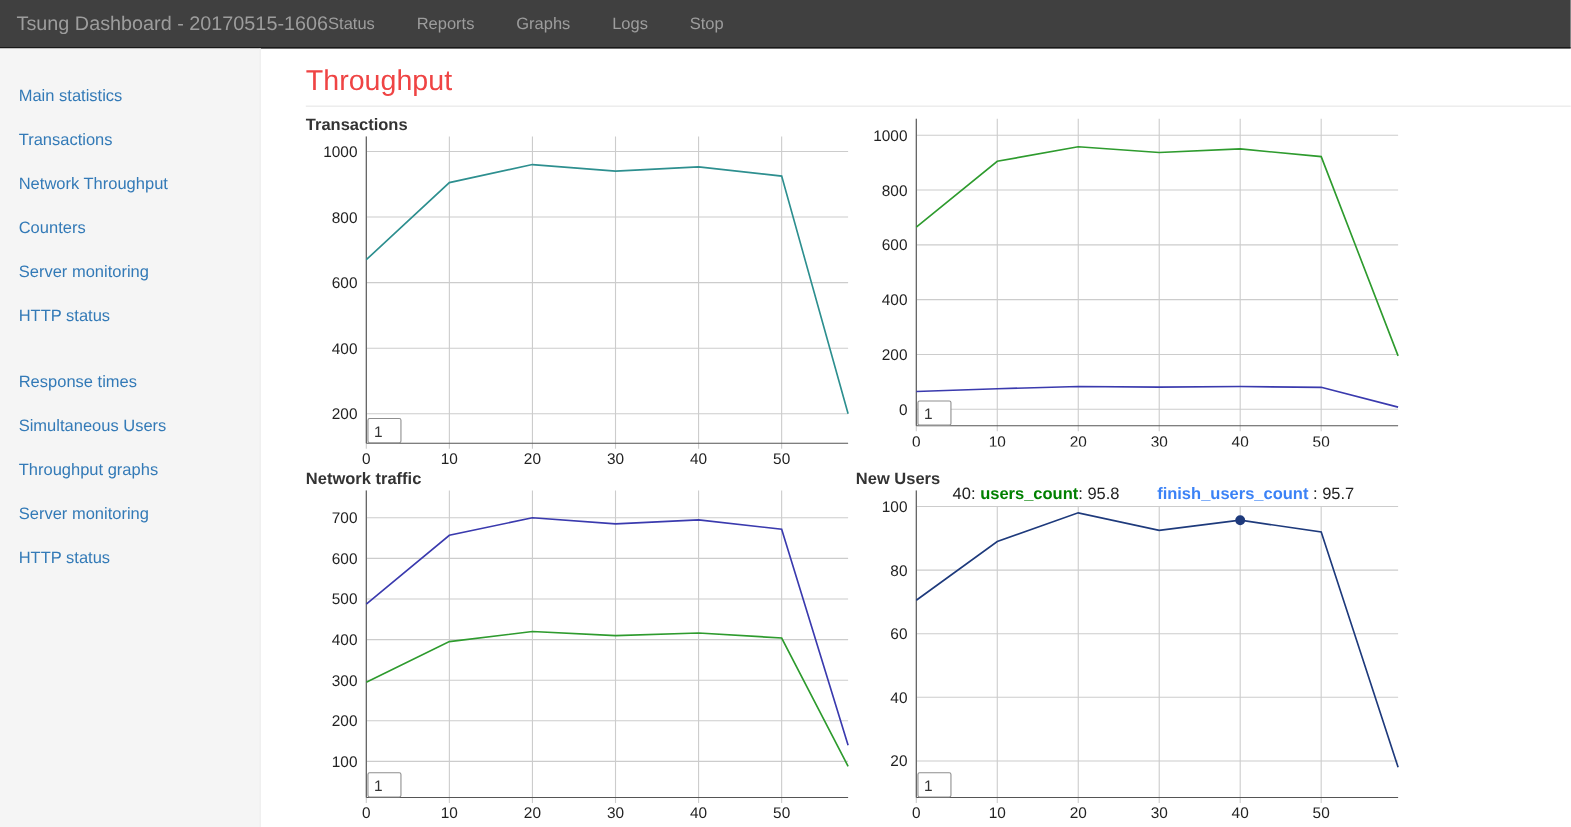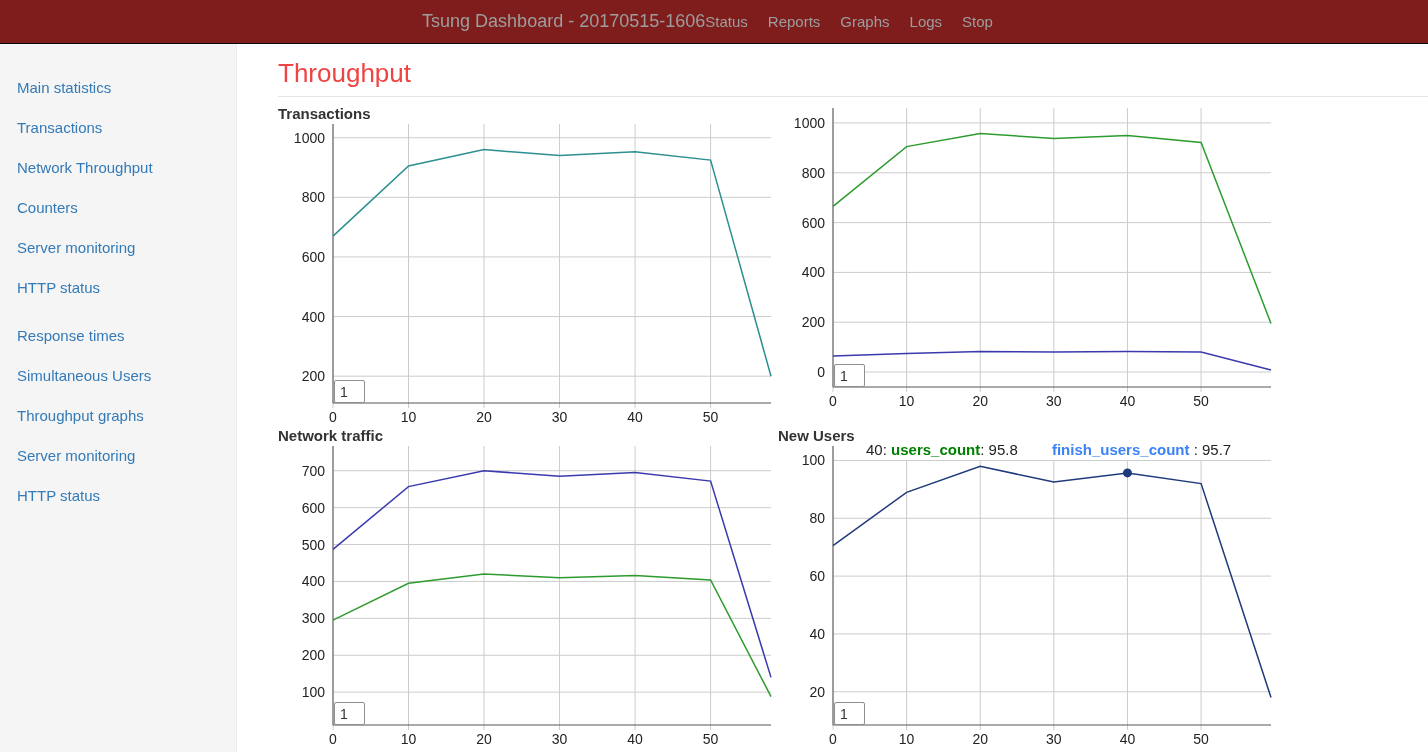--- a/index.html
+++ b/index.html
@@ -1,34 +1,34 @@
 <!DOCTYPE html>
 <html><head>
 <meta charset="utf-8">
 <title>Tsung Dashboard - 20170515-1606</title>
 <style>
   * { box-sizing: border-box; margin: 0; padding: 0; }
   html,body { width:1428px; height:752px; overflow:hidden; background:#fff;
               font-family:"Liberation Sans", sans-serif; }
 
   
-  .topbar { height:44px; background:#7f1d1d; border-bottom:1px solid #080808;
-            display:flex; align-items:center; justify-content:center; }
+  .topbar { height:44px; background:#404040; border-bottom:1px solid #080808;
+            display:flex; align-items:center; justify-content:flex-start; }
   .brand { color:#9d9d9d; font-size:18px; padding-left:15px; text-decoration:none; }
-  .topnav { display:flex; align-items:center; column-gap:20px; padding-right:28px; }
+  .topnav { display:flex; align-items:center; column-gap:38px; padding-right:28px; }
   .topnav a { color:#9d9d9d; font-size:15px; text-decoration:none; cursor:pointer; }
 
   
   .page { display:flex; height:708px; }
   .sidebar { width:237px; background:#f5f5f5; border-right:1px solid #ededed;
              padding:34px 4px 0 17px; flex-shrink:0; }
   .sidebar ul { list-style:none; }
   .sidebar li { line-height:20px; margin-bottom:20px; }
   .sidebar a { color:#337ab7; font-size:15px; text-decoration:none; cursor:pointer; }
-  .group-gap { margin-top:28px; }
+  .group-gap { margin-top:40px; }
 
   .main { flex:1; padding:15px 0 0 41px; }
   .page-title { font-size:26px; font-weight:500; color:#ef4444; line-height:29px; margin-bottom:8px; }
   .main hr { border:none; border-top:1px solid #e5e5e5; margin-bottom:9px; }
 
   
   .charts { display:grid; grid-template-columns:500px 500px; }
   .chart { width:500px; margin-bottom:6px; }
   .chart-title { font-size:15px; font-weight:bold; color:#333; line-height:16px; }
   .plot { position:relative; width:500px; height:300px; }

